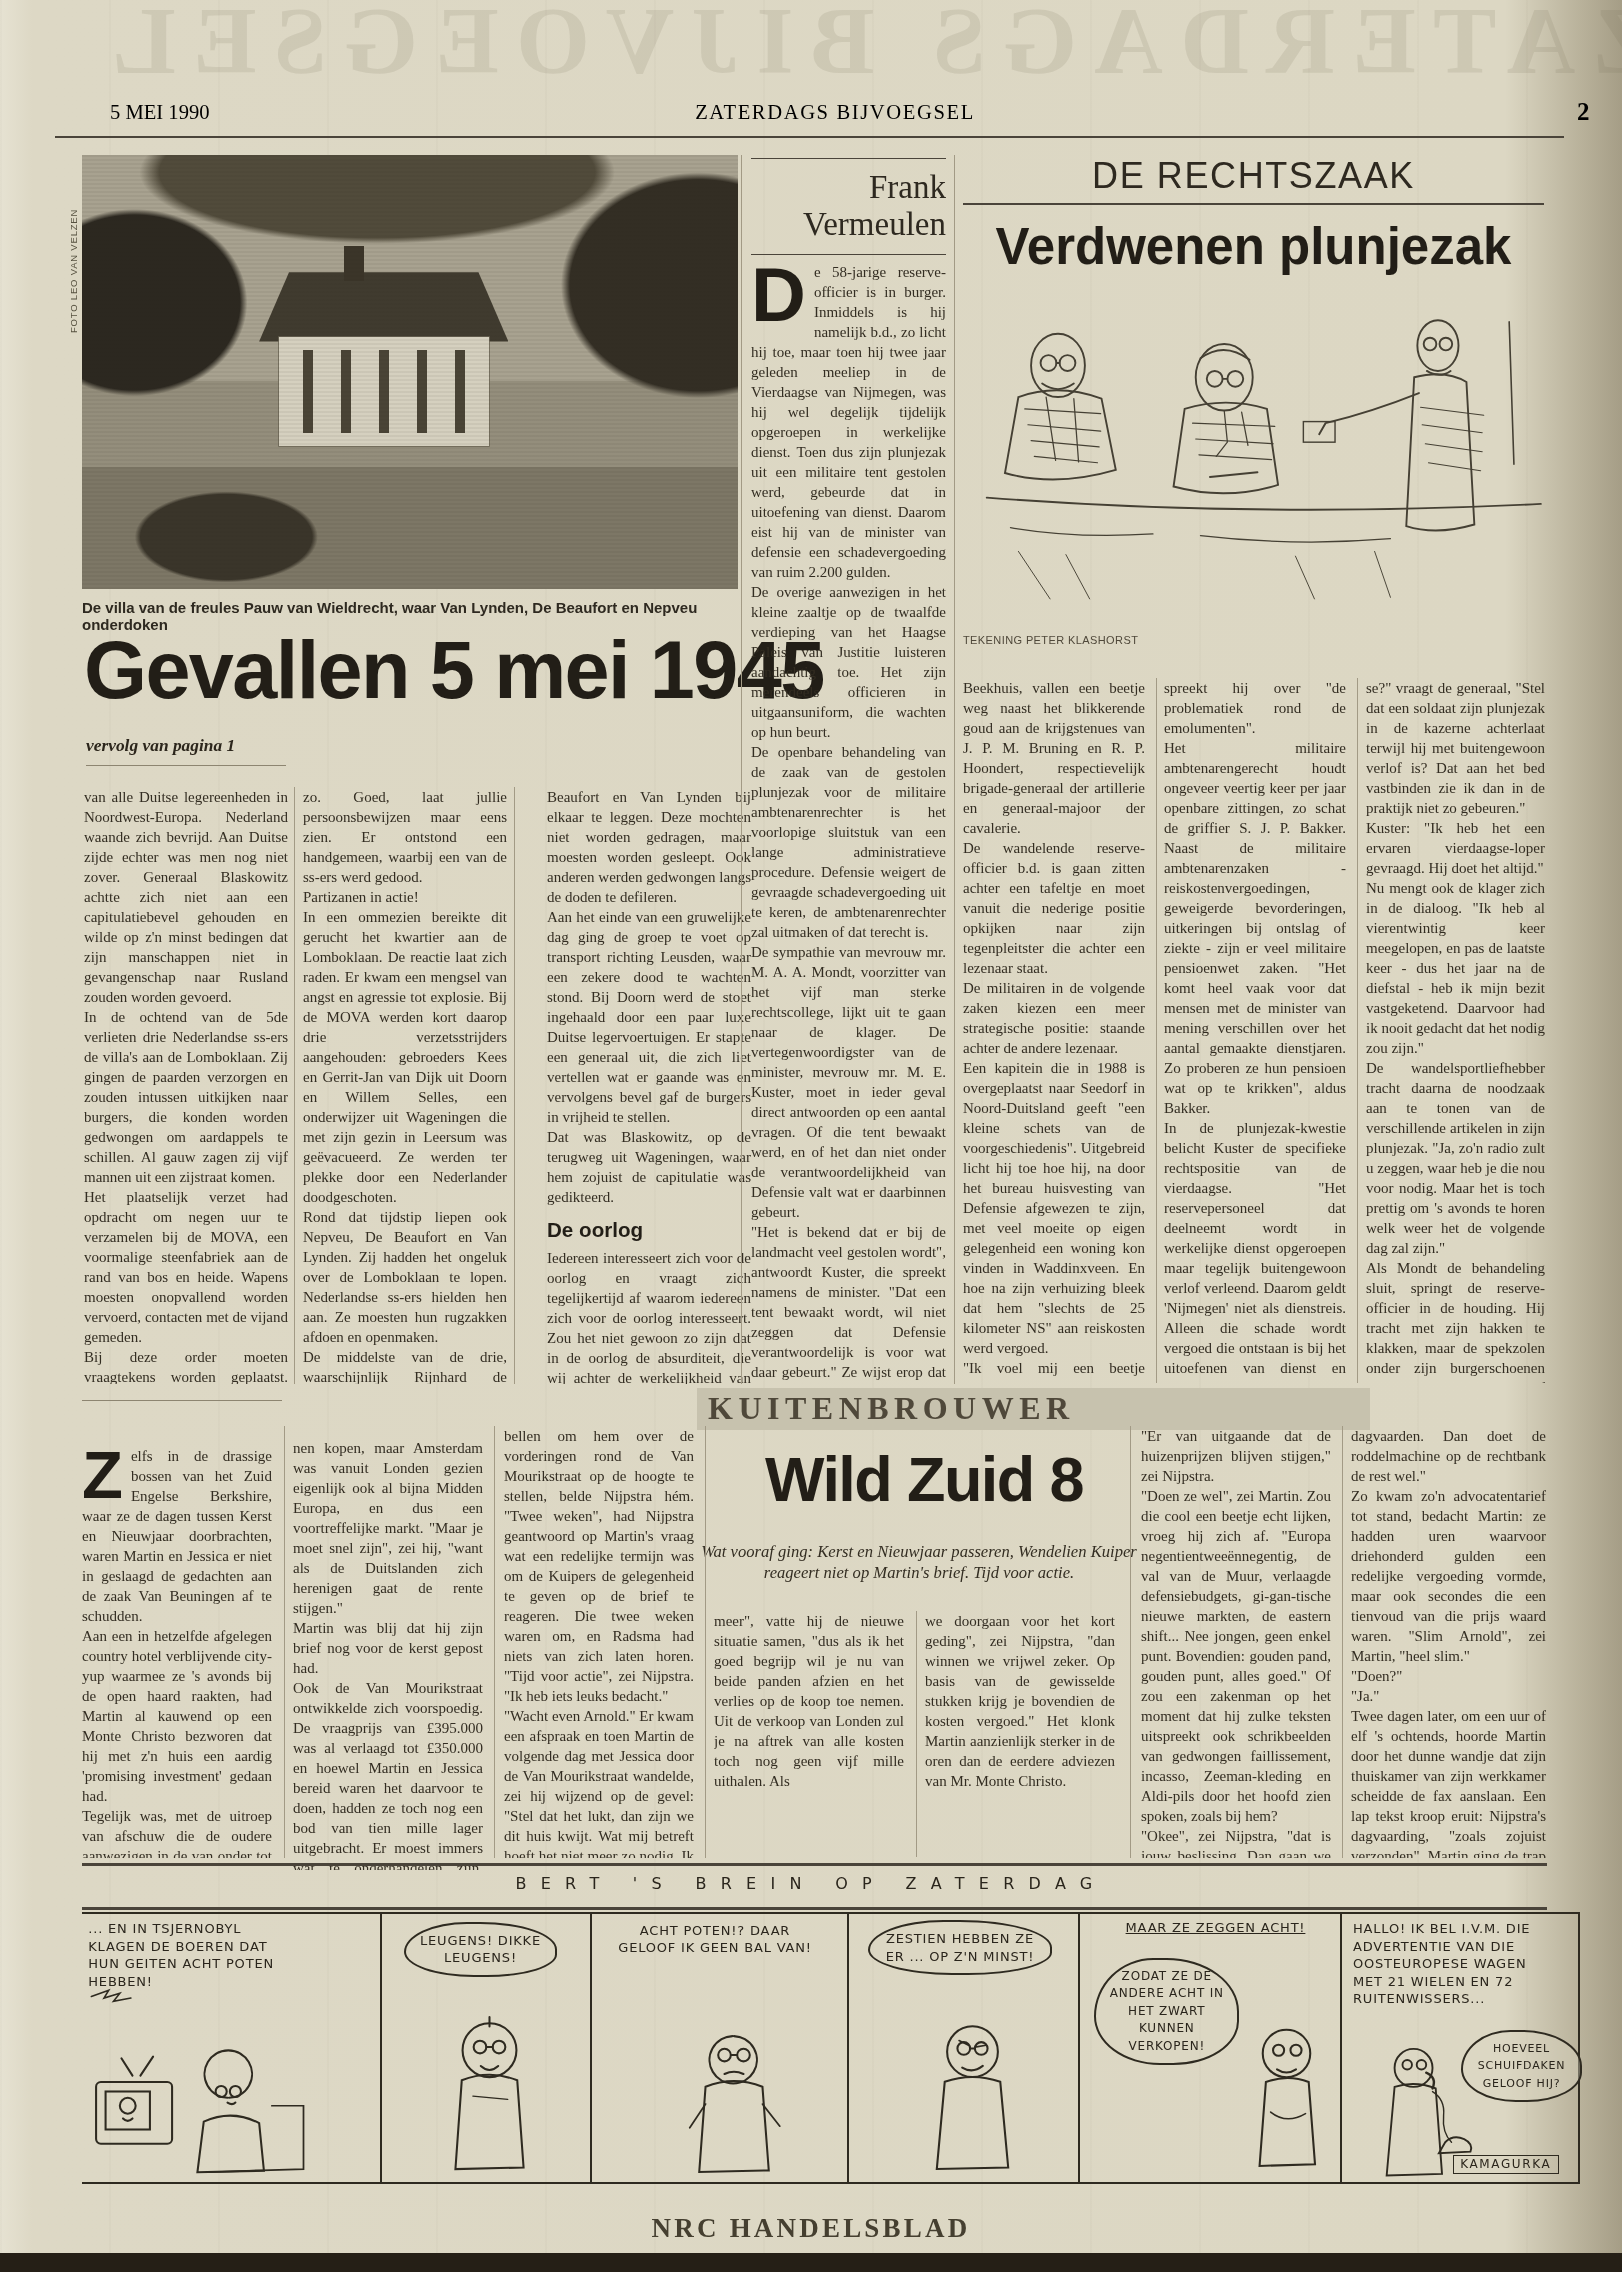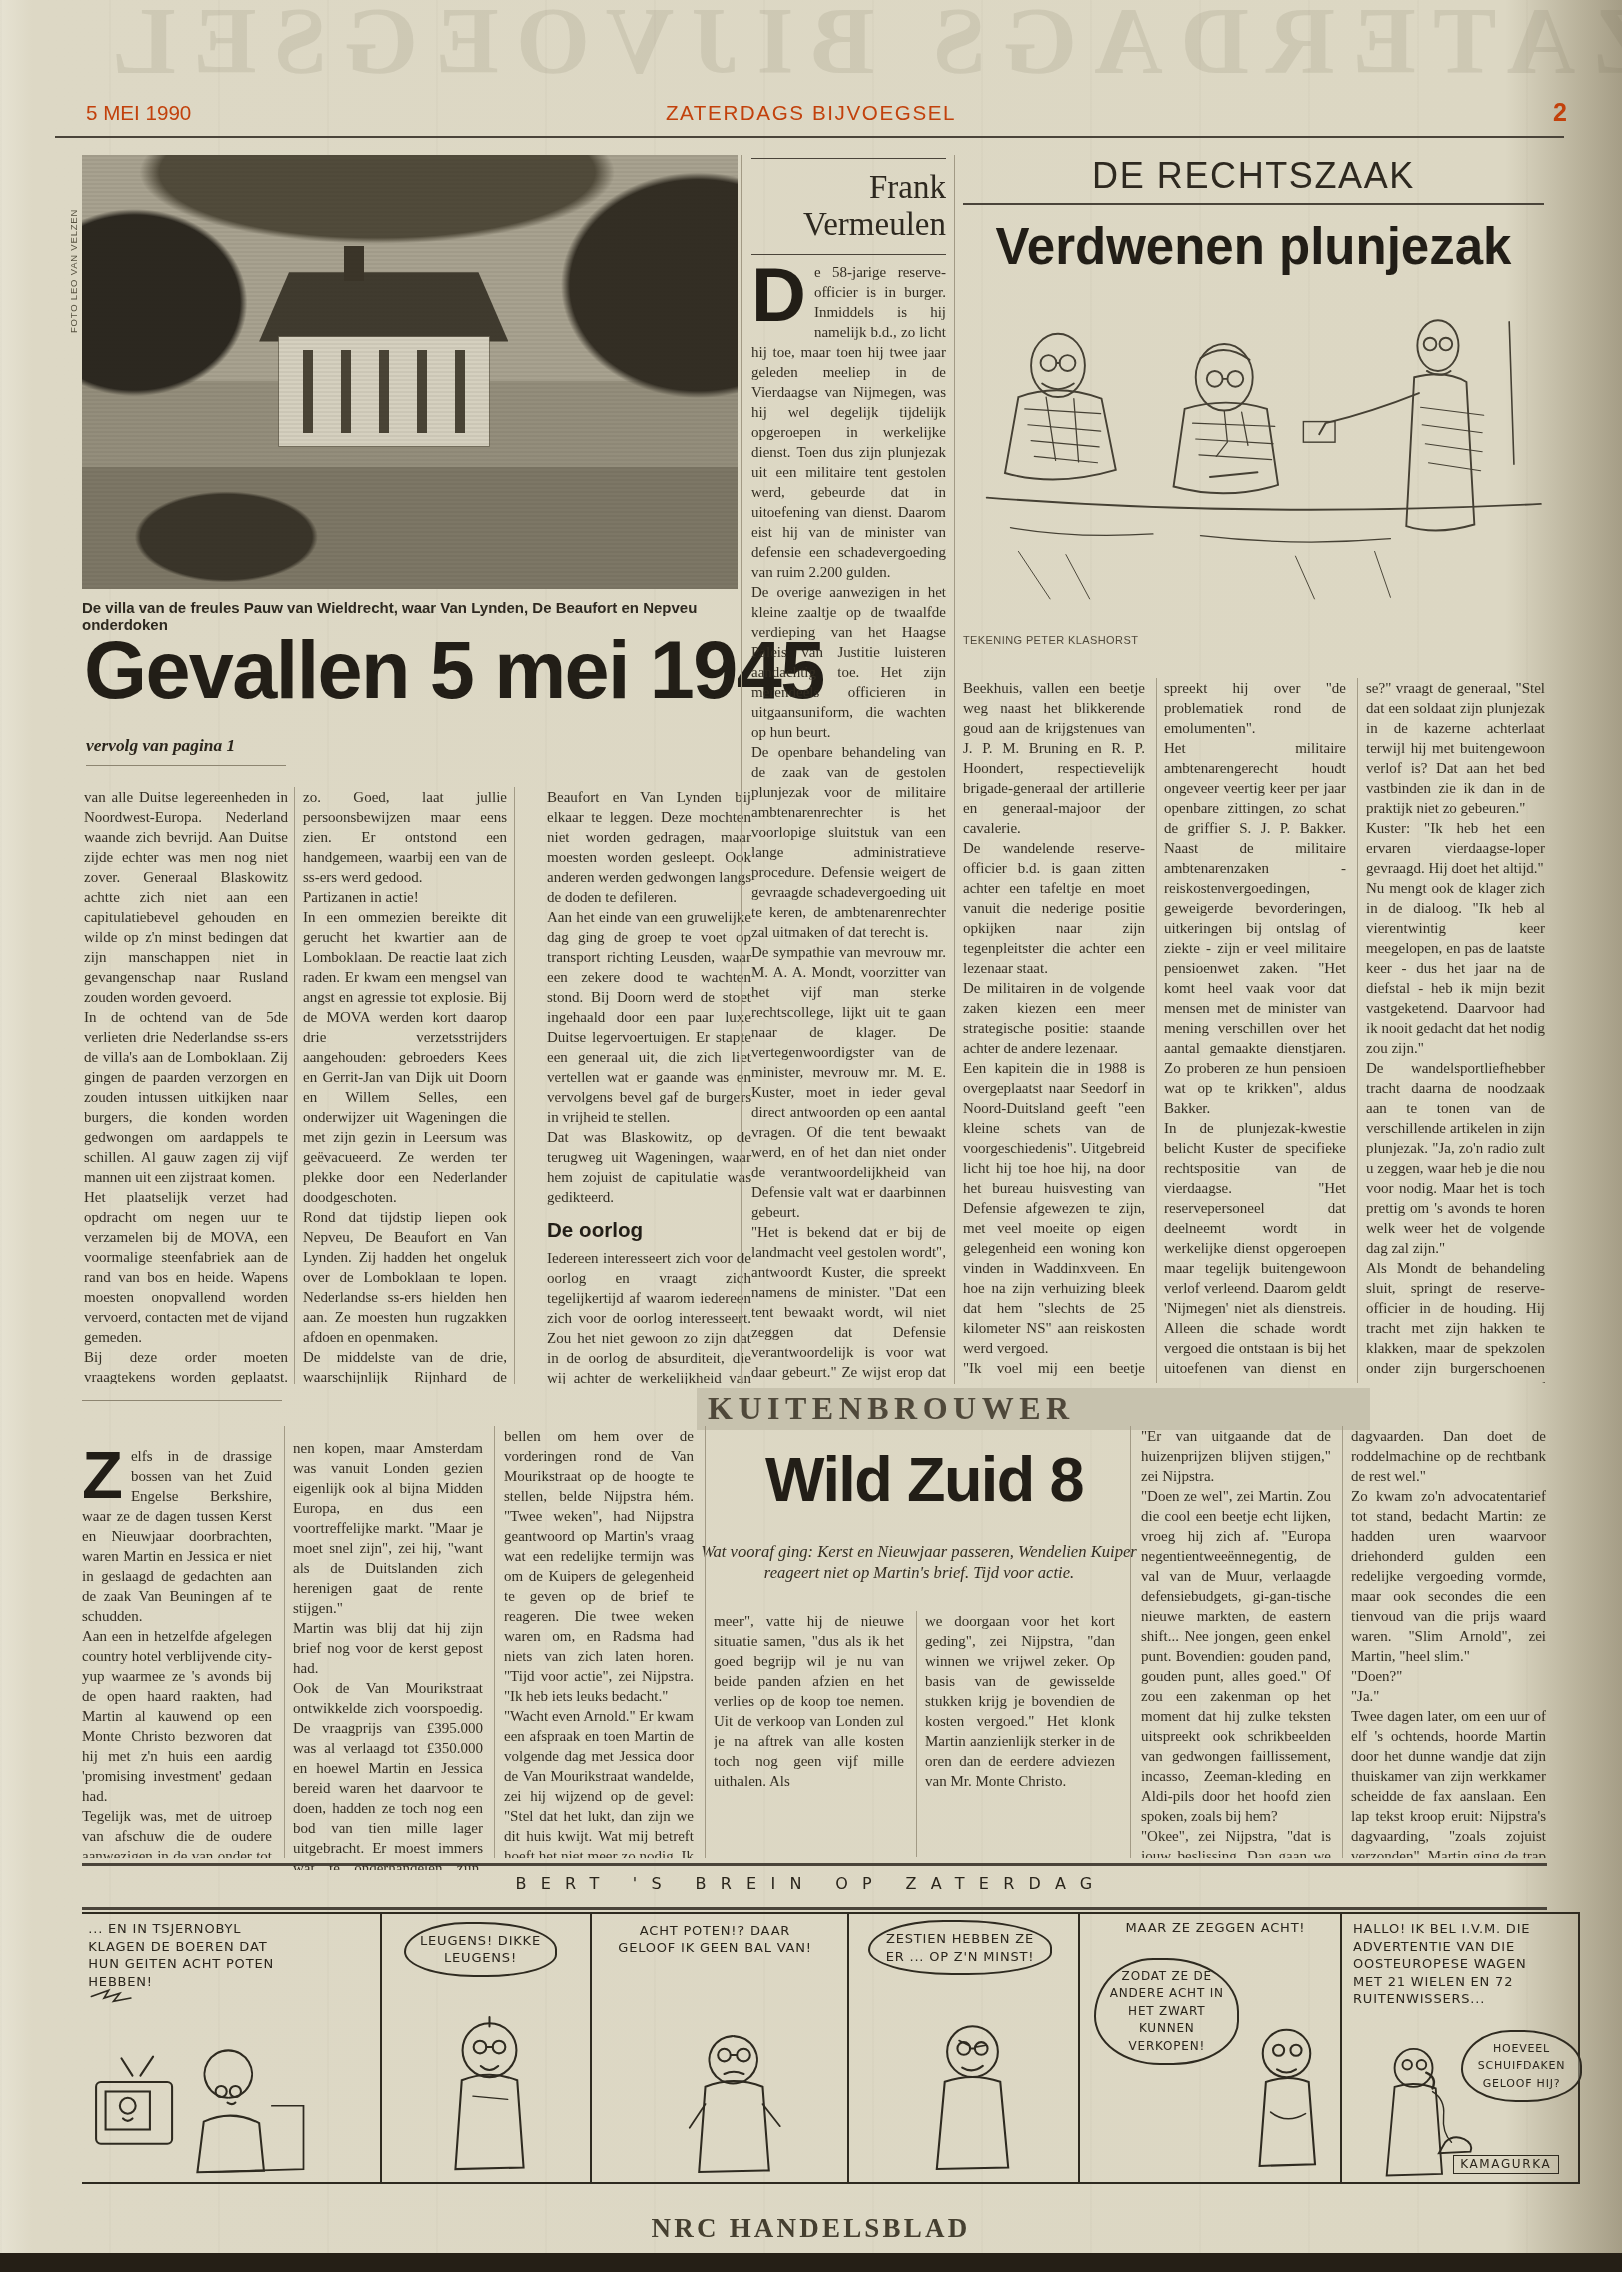--- a/index.html
+++ b/index.html
@@ -11,21 +11,21 @@
       #dcd7c3;
     font-family:"Liberation Serif", serif;color:#2c261c;
   }
   .abs{position:absolute;}
   .bodytext{font-size:15px;line-height:20px;text-align:justify;white-space:pre-line;overflow:hidden;color:#332d22;}
   .vrule{position:absolute;width:0.8px;background:#a29a85;}
   .hrule{position:absolute;height:1.6px;background:#4a443a;}
   .hrule-thin{position:absolute;height:0.8px;background:#8d8571;}
   .ghost{position:absolute;top:-14.3px;left:95px;font-family:"Liberation Serif",serif;font-weight:bold;
     font-size:95px;letter-spacing:17.4px;color:rgba(110,100,75,0.13);transform:scaleX(-1);white-space:nowrap;}
-  .pagehead{font-family:Liberation Sans, sans-serif;font-size:20.6px;color:#c2410c;}
+  .pagehead{font-family:Liberation Serif, serif;font-size:20.6px;color:#000000;margin-left:24px;}
   .kicker{font-family:"Liberation Sans",sans-serif;font-size:36px;letter-spacing:1.6px;color:#2e2920;}
   .big-headline{font-family:"Liberation Sans",sans-serif;font-weight:bold;color:#221e17;letter-spacing:-1.6px;}
   .caption{font-family:"Liberation Sans",sans-serif;font-weight:bold;font-size:15px;color:#2e2920;}
   .photo-credit{font-family:"Liberation Sans",sans-serif;font-size:9.5px;color:#55503f;
     transform:rotate(-90deg);transform-origin:left top;letter-spacing:0.8px;white-space:nowrap;}
   .byline-box{border-top:1.6px solid #4a443a;border-bottom:1.6px solid #4a443a;text-align:right;
     font-size:33px;padding:9.5px 0 11px 0;color:#2e2920;background:transparent;}
   .dropcap{float:left;font-family:"Liberation Sans",sans-serif;font-weight:bold;font-size:76px;line-height:60px;
     padding:3.2px 8px 0 0;color:#221e17;}
   .dropcap2{float:left;font-family:"Liberation Sans",sans-serif;font-weight:bold;font-size:67px;line-height:52px;
@@ -285,21 +285,21 @@
       <circle cx="84" cy="46" r="8"></circle>
         <circle cx="106" cy="46" r="8"></circle>
         <path d="M92 46 h6"></path>
       <path d="M78 36 l12 6 M112 42 l-12 2" stroke-width="2"></path>
       <path d="M82 70 q13 8 26 -2"></path>
       <path d="M60 88 q35 -12 70 0 l10 108 l-90 2 z"></path>
     </svg>
   </div>
 
   <div class="panel" style="left:996px;width:261px;">
-    <div class="bubble" style="left:28.5px;top:4.8px;width:214px;">MAAR ZE ZEGGEN ACHT!</div>
+    <div class="bubble" style="left:28.5px;top:4.8px;width:214px;text-decoration:underline;">MAAR ZE ZEGGEN ACHT!</div>
     <div class="bubble oval" style="left:14.3px;top:44px;width:119px;font-size:12px;">ZODAT ZE DE ANDERE ACHT IN HET ZWART KUNNEN VERKOPEN!</div>
     <svg class="abs" style="left:151px;top:103px;" width="111" height="160" viewBox="0 0 140 202" fill="none" stroke="#2e2a20" stroke-width="2.6" stroke-linecap="round">
       <circle cx="70" cy="46" r="30"></circle>
       <circle cx="60" cy="42" r="7"></circle>
         <circle cx="82" cy="42" r="7"></circle>
       <path d="M58 66 q12 8 24 0"></path>
       <path d="M44 82 q28 -10 54 0 l8 104 l-70 2 z"></path>
       <path d="M50 120 q20 16 44 2" stroke-width="2"></path>
     </svg>
   </div>

